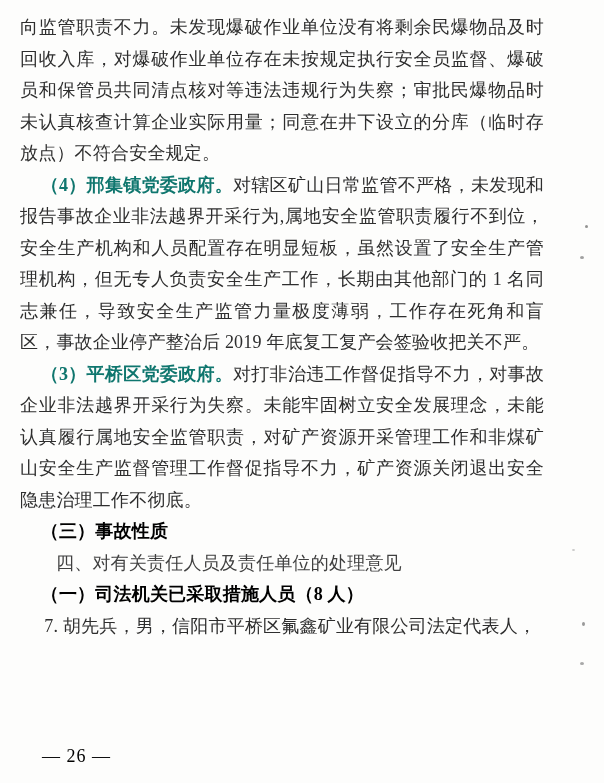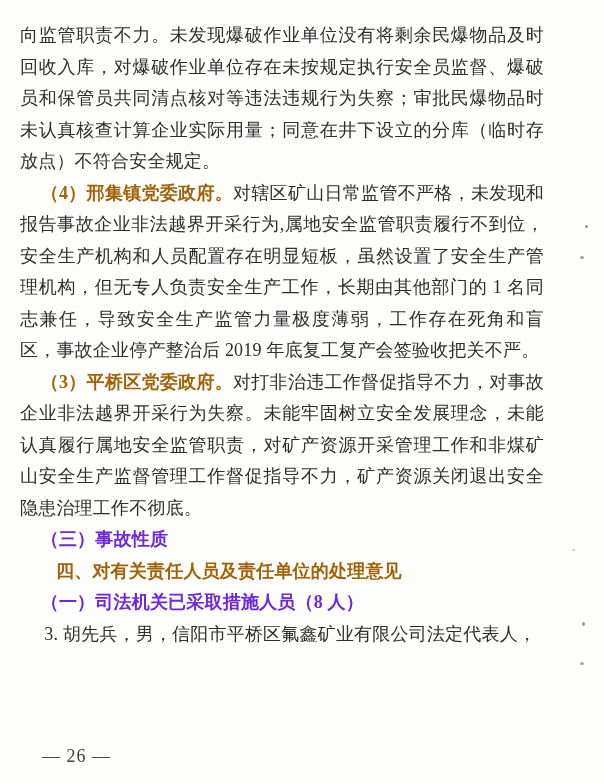--- a/index.html
+++ b/index.html
@@ -12,55 +12,55 @@
     width: 604px;
     height: 783px;
     background: #fdfdfc;
     overflow: hidden;
     font-family: "Liberation Serif", "DejaVu Serif", serif;
     color: #2e2e2e;
   }
   .text-block {
     position: absolute;
     left: 20px;
-    top: 20px;
+    top: 12px;
     width: 524px;
   }
   .text-block p {
     margin: 0;
     font-size: 18px;
     line-height: 31.5px;
     text-align: justify;
     letter-spacing: 0.2px;
     word-break: break-all;
   }
   .indent-2 { text-indent: 2em; }
   .indent-paren { text-indent: 1.15em; }
   .indent-num { text-indent: 1.35em; }
   .no-indent { text-indent: 0; }
   .lead-bold {
     font-weight: bold;
-    color: #a16207;
+    color: #0f766e;
   }
   .h-kai {
     font-weight: bold;
-    color: #6d28d9;
+    color: #000000;
   }
   .h-hei {
     font-family: "Liberation Sans", "DejaVu Sans", sans-serif;
-    font-weight: bold;
-    color: #a16207;
+    font-weight: normal;
+    color: #404040;
     letter-spacing: 0.4px;
   }
   .footer {
     position: absolute;
     left: 42px;
     top: 746px;
     font-size: 18px;
-    color: #404040;
+    color: #000000;
     letter-spacing: 1px;
   }
   .speck {
     position: absolute;
     background: #6f6f6f;
     border-radius: 50%;
   }
   .speck.s1 { left: 585px; top: 225px; width: 3px; height: 3px; opacity: .75; }
   .speck.s2 { left: 580px; top: 256px; width: 4px; height: 3px; opacity: .65; }
   .speck.s3 { left: 572px; top: 549px; width: 3px; height: 2px; opacity: .35; }
@@ -80,21 +80,21 @@
 
     <p class="indent-paren"><span class="lead-bold">（3）平桥区党委政府。</span><span>对打非治违工作督促指导不力，对事故企业非法越界开采行为失察。未能牢固树立安全发展理念，未能认真履行属地安全监管职责，对矿产资源开采管理工作和非煤矿山安全生产监督管理工作督促指导不力，矿产资源关闭退出安全隐患治理工作不彻底。</span></p>
 
     <p class="indent-paren h-kai">（三）事故性质</p>
 
 
     <p class="indent-2 h-hei">四、对有关责任人员及责任单位的处理意见</p>
 
     <p class="indent-paren h-kai">（一）司法机关已采取措施人员（8 人）</p>
 
-    <p class="indent-num">3. 胡先兵，男，信阳市平桥区氟鑫矿业有限公司法定代表人，</p>
+    <p class="indent-num">7. 胡先兵，男，信阳市平桥区氟鑫矿业有限公司法定代表人，</p>
 
   </div>
 
   <span class="speck s1"></span>
   <span class="speck s2"></span>
   <span class="speck s3"></span>
   <span class="speck s4"></span>
   <span class="speck s5"></span>
 
   <div class="footer">— 26 —</div>

